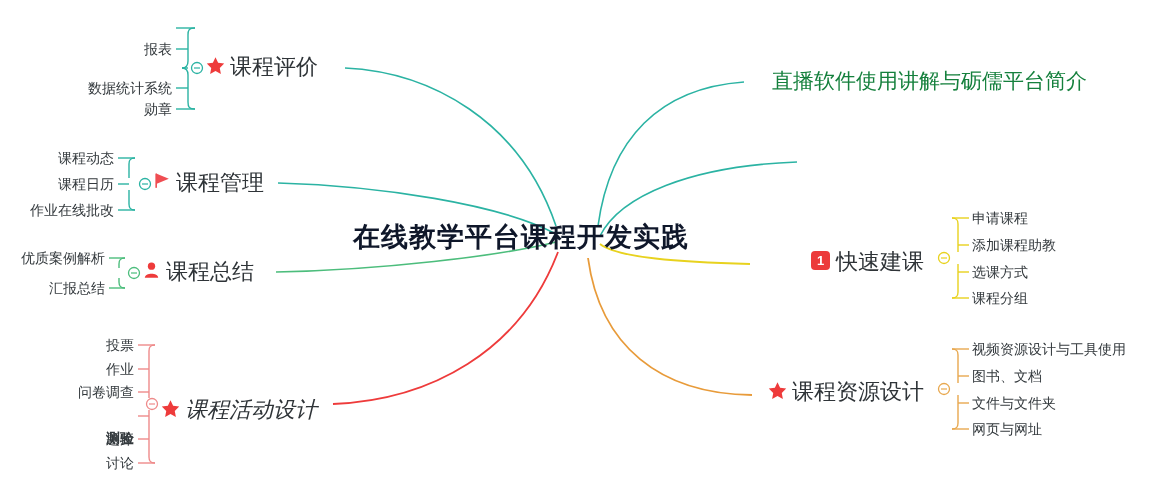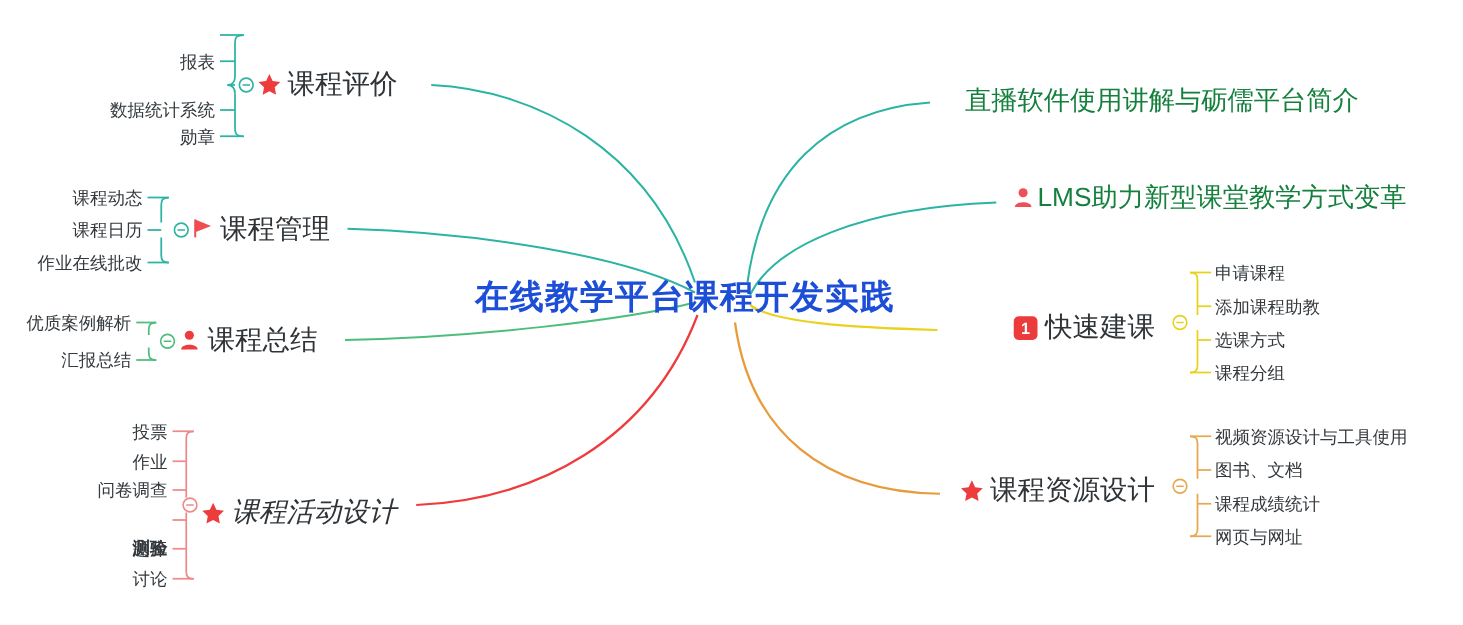--- a/index.html
+++ b/index.html
@@ -27,29 +27,29 @@
   }
   .node {
     position: absolute;
     white-space: nowrap;
     line-height: 1;
   }
   
   .root {
     font-size: 27px;
     font-weight: bold;
-    color: #1d4ed8;
+    color: #0f172a;
     letter-spacing: 1px;
-    left: 380px;
+    left: 353px;
     top: 224px;
   }
   
   .branch {
     display: flex;
-    align-items: center;
+    align-items: flex-start;
     font-size: 22px;
     color: #2f3438;
   }
   .branch .label { margin-left: 3px; }
 
   
   .leaf {
     position: absolute;
     font-size: 14px;
     color: #33393d;
@@ -240,45 +240,36 @@
   <div class="leaf r" style="left:0px; top:362px; width:134px;">作业</div>
   <div class="leaf r" style="left:0px; top:385px; width:134px;">问卷调查</div>
   <div class="leaf r" style="left:0px; top:431px; width:134px;font-weight:bold;">测验</div>
   <div class="leaf r" style="left:0px; top:432px; width:134px;">题库</div>
   <div class="leaf r" style="left:0px; top:456px; width:134px;">讨论</div>
 
   <div class="node plain" style="left:772px; top:70px;">
     <span class="label">直播软件使用讲解与砺儒平台简介</span>
   </div>
 
-  <div class="node plain" style="left:810px; top:148px;">
-    <span class="icon icon-person">
-      <svg viewBox="0 0 20 24" width="17" height="19">
-        <circle cx="10" cy="6.5" r="4.6" fill="#ee4f58"></circle>
-        <path d="M 1.6 21 C 1.6 14.6 18.4 14.6 18.4 21 Z" fill="#ee4f58"></path>
-      </svg>
-    </span>
-    <span class="label">LMS助力新型课堂教学方式变革</span>
-  </div>
 
   <div class="node branch" style="left:811px; top:251px;">
     <span class="icon icon-badge">1</span>
     <span class="label">快速建课</span>
   </div>
   <div class="leaf" style="left:972px; top:211px;">申请课程</div>
   <div class="leaf" style="left:972px; top:238px;">添加课程助教</div>
   <div class="leaf" style="left:972px; top:265px;">选课方式</div>
   <div class="leaf" style="left:972px; top:291px;">课程分组</div>
 
   <div class="node branch" style="left:768px; top:381px;">
     <span class="icon icon-star">
       <svg viewBox="0 0 24 24" width="19" height="19">
           <polygon points="12,1.5 15.3,8.6 23,9.6 17.4,15 18.8,22.6 12,19 5.2,22.6 6.6,15 1,9.6 8.7,8.6" fill="#ee3b3b"></polygon>
         </svg>
     </span>
     <span class="label">课程资源设计</span>
   </div>
   <div class="leaf" style="left:972px; top:342px;">视频资源设计与工具使用</div>
   <div class="leaf" style="left:972px; top:369px;">图书、文档</div>
-  <div class="leaf" style="left:972px; top:396px;">课程成绩统计</div>
+  <div class="leaf" style="left:972px; top:396px;">文件与文件夹</div>
   <div class="leaf" style="left:972px; top:422px;">网页与网址</div>
 
 </div>
 
 </body></html>

